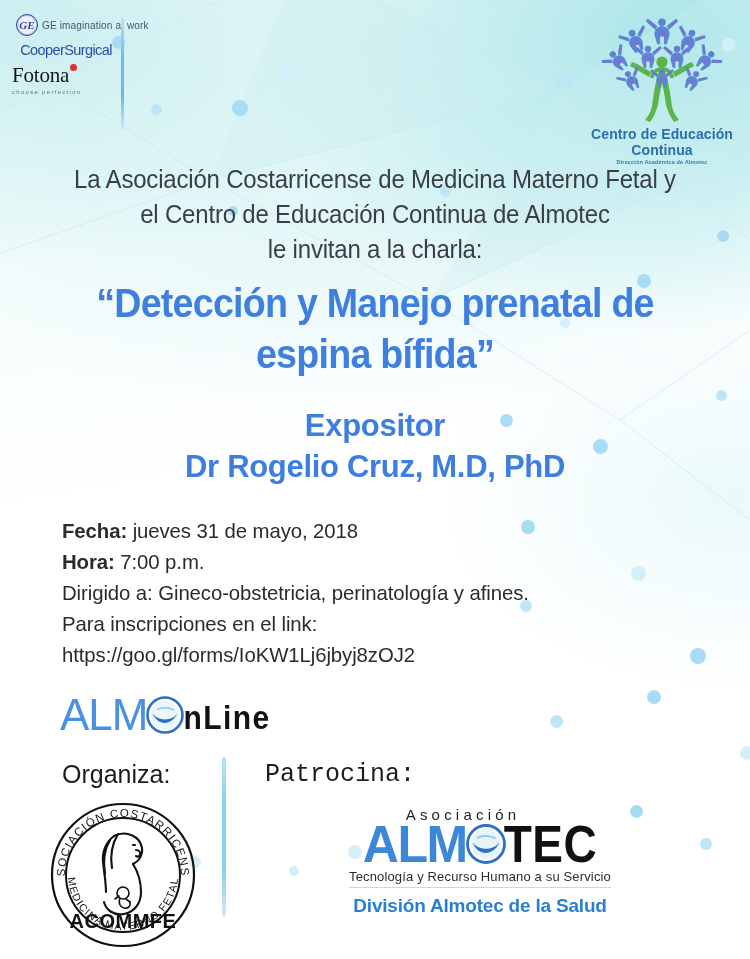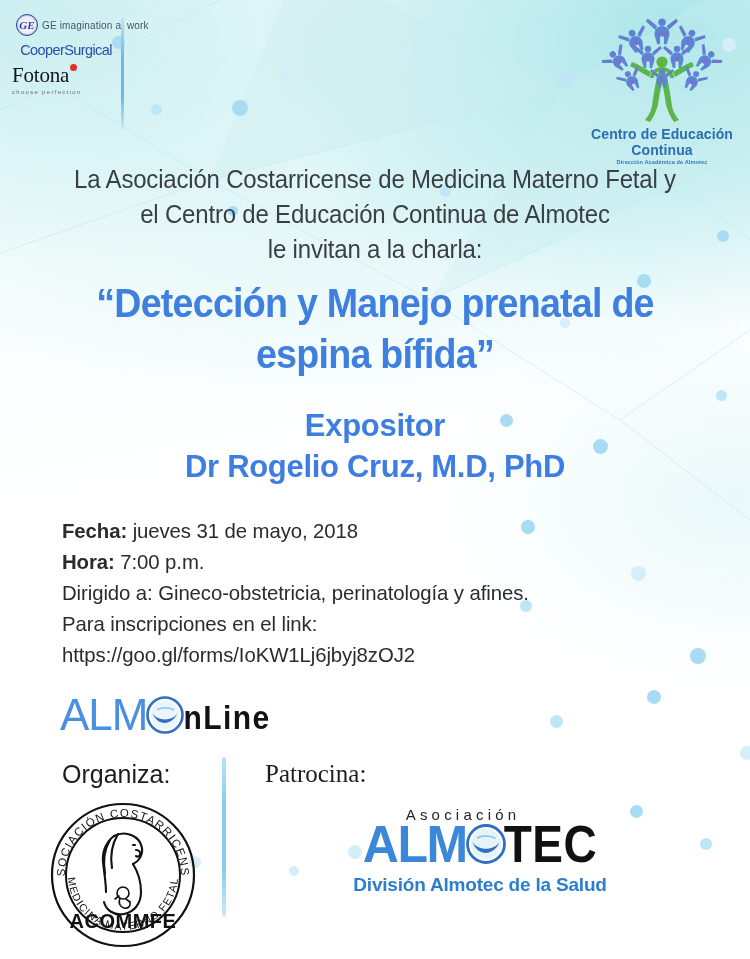--- a/index.html
+++ b/index.html
@@ -238,21 +238,21 @@
     font-size: 25px;
     color: #1d1d20;
     font-family: "Liberation Sans Narrow", "Liberation Sans", sans-serif;
   }
   .patrocina-lbl {
     position: absolute;
     left: 265px;
     top: 760px;
     font-size: 25px;
     color: #1d1d20;
-    font-family: Liberation Serif, serif;
+    font-family: Liberation Mono, monospace;
   }
   .mid-divider {
     position: absolute;
     left: 222px;
     top: 757px;
     width: 4px;
     height: 160px;
     background: linear-gradient(180deg, #b9e3f6 0%, #86cdee 30%, #86cdee 70%, #cfeaf9 100%);
     border-radius: 2px;
   }
@@ -560,16 +560,17 @@
       <span class="at-swirl">
         <svg width="44" height="44" viewBox="0 0 44 44">
           <circle cx="22" cy="22" r="18.5" fill="none" stroke="#2f6fc4" stroke-width="2.8"></circle>
           <circle cx="22" cy="22" r="15" fill="#d6ebf8" opacity="0.6"></circle>
           <path d="M8.5 20 C13.5 29 30.5 29 35.5 20 C33 27 26.5 31 22 31 C16 31 11 27 8.5 20 Z" fill="#2f6fc4"></path>
           <path d="M13 16 C19.5 13 26 13.5 31.5 16.5" fill="none" stroke="#8fc5e8" stroke-width="1.7"></path>
         </svg>
       </span>
       <span class="at-black">TEC</span>
     </div>
+    <div class="at-tag">Tecnología y Recurso Humano a su Servicio</div>
     <div class="at-div">División Almotec de la Salud</div>
   </div>
 
 </div>
 
 </body></html>

